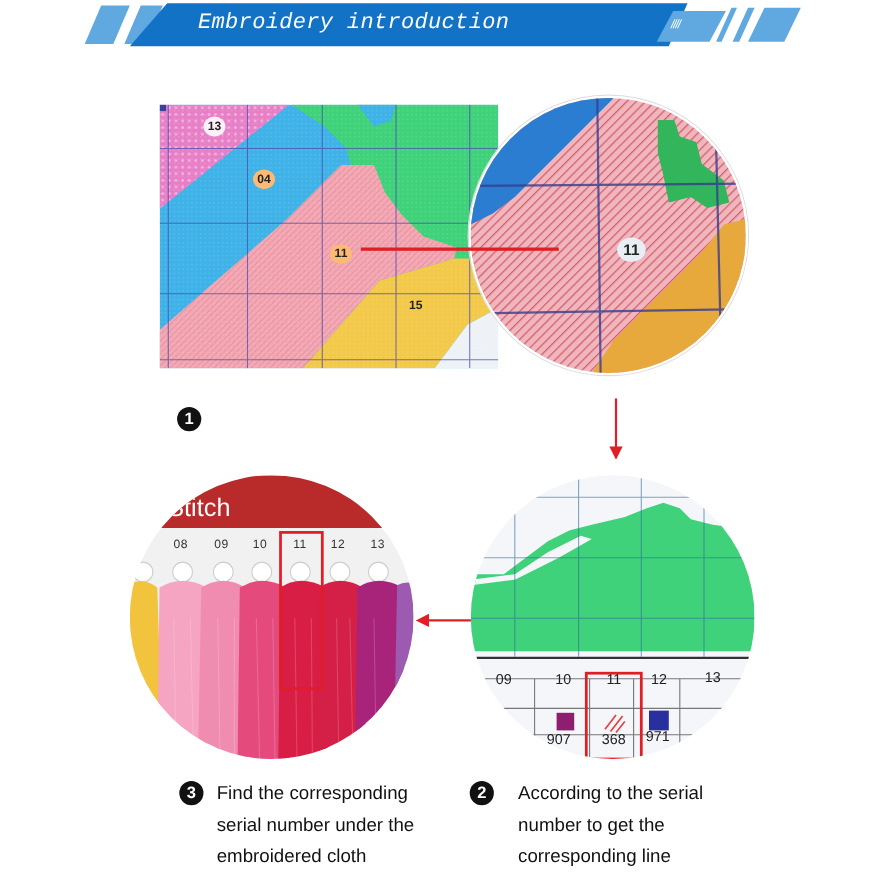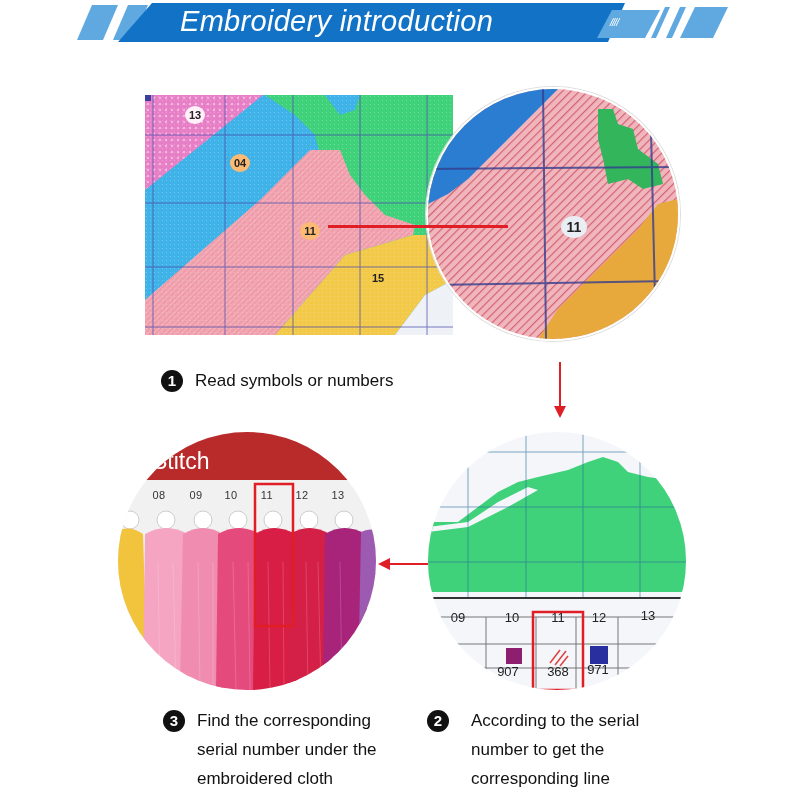--- a/index.html
+++ b/index.html
@@ -1,30 +1,30 @@
 <!DOCTYPE html>
 <html><head>
 <meta charset="utf-8">
 <style>
   html,body{margin:0;padding:0;background:#fff;}
   body{width:800px;height:800px;position:relative;overflow:hidden;font-family:"Liberation Sans","DejaVu Sans",sans-serif;}
   .abs{position:absolute;}
   
   .hdr-shape{position:absolute;}
-  .hdr-title{position:absolute;left:180px;top:4px;height:34px;line-height:34px;color:#fff;font-style:italic;font-size:29px;letter-spacing:0.3px;font-family:Liberation Sans, sans-serif;}
+  .hdr-title{position:absolute;left:180px;top:4px;height:34px;line-height:34px;color:#fff;font-style:italic;font-size:20px;letter-spacing:0.3px;font-family:Liberation Mono, monospace;}
   .hdr-marks{position:absolute;left:610px;top:16px;color:#fff;font-size:11px;font-style:italic;letter-spacing:-1px;}
   
   .step{position:absolute;display:flex;align-items:flex-start;color:#111;font-size:17px;line-height:29px;}
   .num{width:22px;height:22px;border-radius:50%;background:#111;color:#fff;font-weight:bold;font-size:15px;line-height:22px;text-align:center;margin-right:12px;margin-top:4px;flex:0 0 auto;}
   .step-text{white-space:pre-line;}
   
   .pattern{position:absolute;left:145px;top:95px;width:308px;height:240px;overflow:hidden;background:#fff;}
   .circle{position:absolute;border-radius:50%;overflow:hidden;}
   .badge{position:absolute;background:#fdba74;border-radius:50%;color:#222;font-weight:bold;font-size:11px;text-align:center;}
-  .thread-label{position:absolute;top:489px;font-size:11px;color:#333;width:24px;text-align:center;letter-spacing:0.5px;}
+  .thread-label{position:absolute;top:489px;font-size:11px;color:#333;width:24px;text-align:right;letter-spacing:0.5px;}
   .legend-cell{position:absolute;font-size:13px;color:#222;text-align:center;width:36px;}
 </style>
 </head>
 <body>
 
 <div class="abs" style="left:0;top:0;width:800px;height:48px;">
   <svg class="hdr-shape" width="800" height="48" viewBox="0 0 800 48">
     <polygon points="92,5 118,5 103,40 77,40" fill="#5FA8E0"></polygon>
     <polygon points="128,5 148,5 133,40 113,40" fill="#5FA8E0"></polygon>
     <polygon points="152,3 625,3 608,42 118,42" fill="#1273C6"></polygon>
@@ -105,21 +105,20 @@
       <line x1="0" y1="196" x2="250" y2="192"></line>
       <line x1="115" y1="0" x2="118" y2="250"></line>
       <line x1="222" y1="0" x2="228" y2="250"></line>
     </g>
   </svg>
   <div class="badge" style="left:133px;top:127px;width:26px;height:22px;line-height:22px;font-size:14px;background:#e9eef5;">11</div>
 </div>
 
 <div class="step" style="left:161px;top:366px;">
   <span class="num">1</span>
-  <span class="step-text">Read symbols or  numbers</span>
 </div>
 
 <svg class="abs" style="left:553px;top:362px;" width="14" height="56" viewBox="0 0 14 56">
   <line x1="7" y1="0" x2="7" y2="46" stroke="#E01E26" stroke-width="2"></line>
   <polygon points="1,44 13,44 7,56" fill="#E01E26"></polygon>
 </svg>
 
 <div class="circle" style="left:118px;top:432px;width:258px;height:258px;background:#fff;">
   <svg width="258" height="258" viewBox="0 0 258 258">
     <rect x="0" y="0" width="258" height="48" fill="#B92B2B"></rect>

